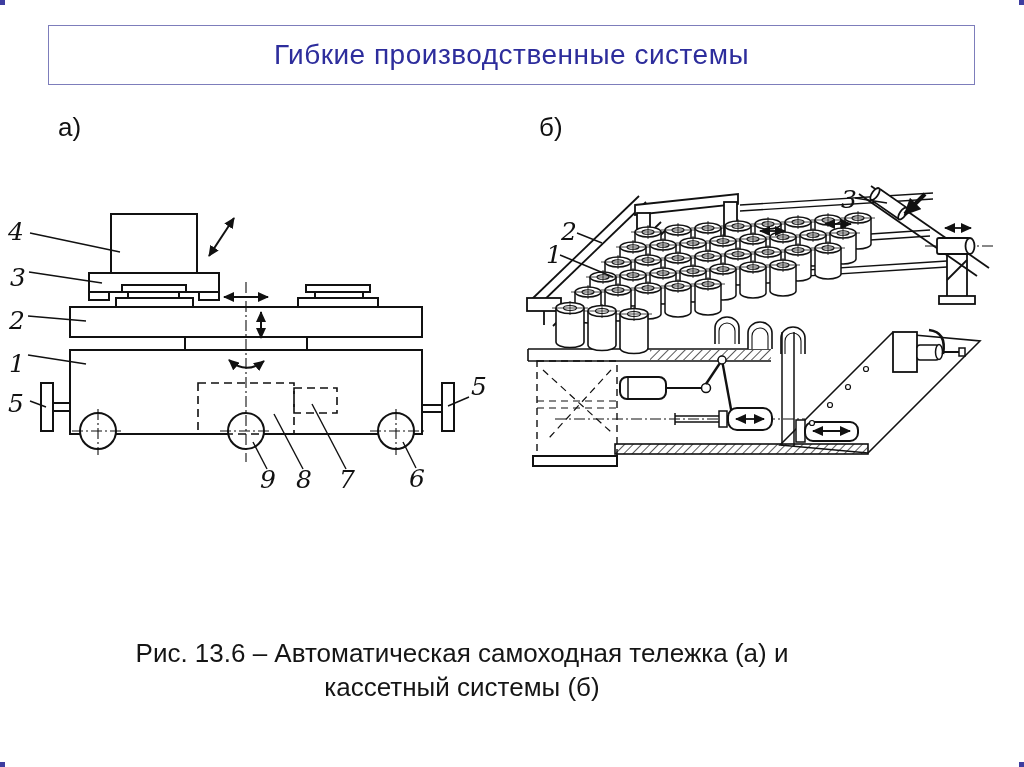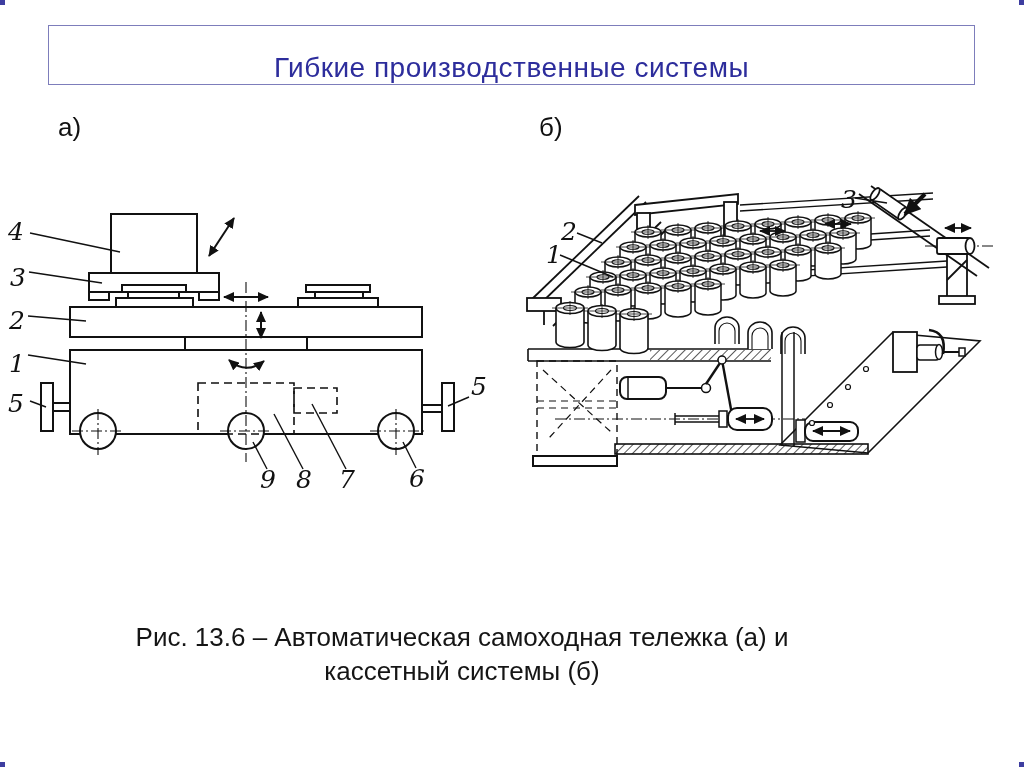--- a/index.html
+++ b/index.html
@@ -7,29 +7,29 @@
     width:1024px;height:767px;position:relative;background:#ffffff;
     font-family:"Liberation Sans",sans-serif;overflow:hidden;
   }
   .corner{position:absolute;width:5px;height:5px;background:#3d3da0;}
   #corner-tl{left:0;top:0;}
   #corner-tr{right:0;top:0;}
   #corner-bl{left:0;bottom:0;}
   #corner-br{right:0;bottom:0;}
   .title-box{
     position:absolute;left:48px;top:25px;width:927px;height:60px;
-    border:1.5px solid #7d7dbb;display:flex;align-items:flex-end;justify-content:center;
+    border:1.5px solid #7d7dbb;display:flex;align-items:center;justify-content:center;
     box-sizing:border-box;background:#fff;
   }
   .title-text{color:#2d2d9c;font-size:28px;letter-spacing:0.5px;}
   .fig-letter{position:absolute;font-size:26px;color:#111;}
   #letter-a{left:58px;top:112px;}
   #letter-b{left:539px;top:112px;}
   .caption{
-    position:absolute;left:32px;top:620px;width:860px;text-align:center;
+    position:absolute;left:32px;top:636px;width:860px;text-align:center;
     font-size:26px;line-height:34px;color:#151515;
   }
   svg text.pn{
     font-family:"DejaVu Serif","Liberation Serif",serif;
     font-style:italic;font-size:25px;fill:#111;stroke:none;
   }
   #dia-a{position:absolute;left:0;top:190px;}
   #dia-b{position:absolute;left:515px;top:180px;}
 </style>
 </head>

